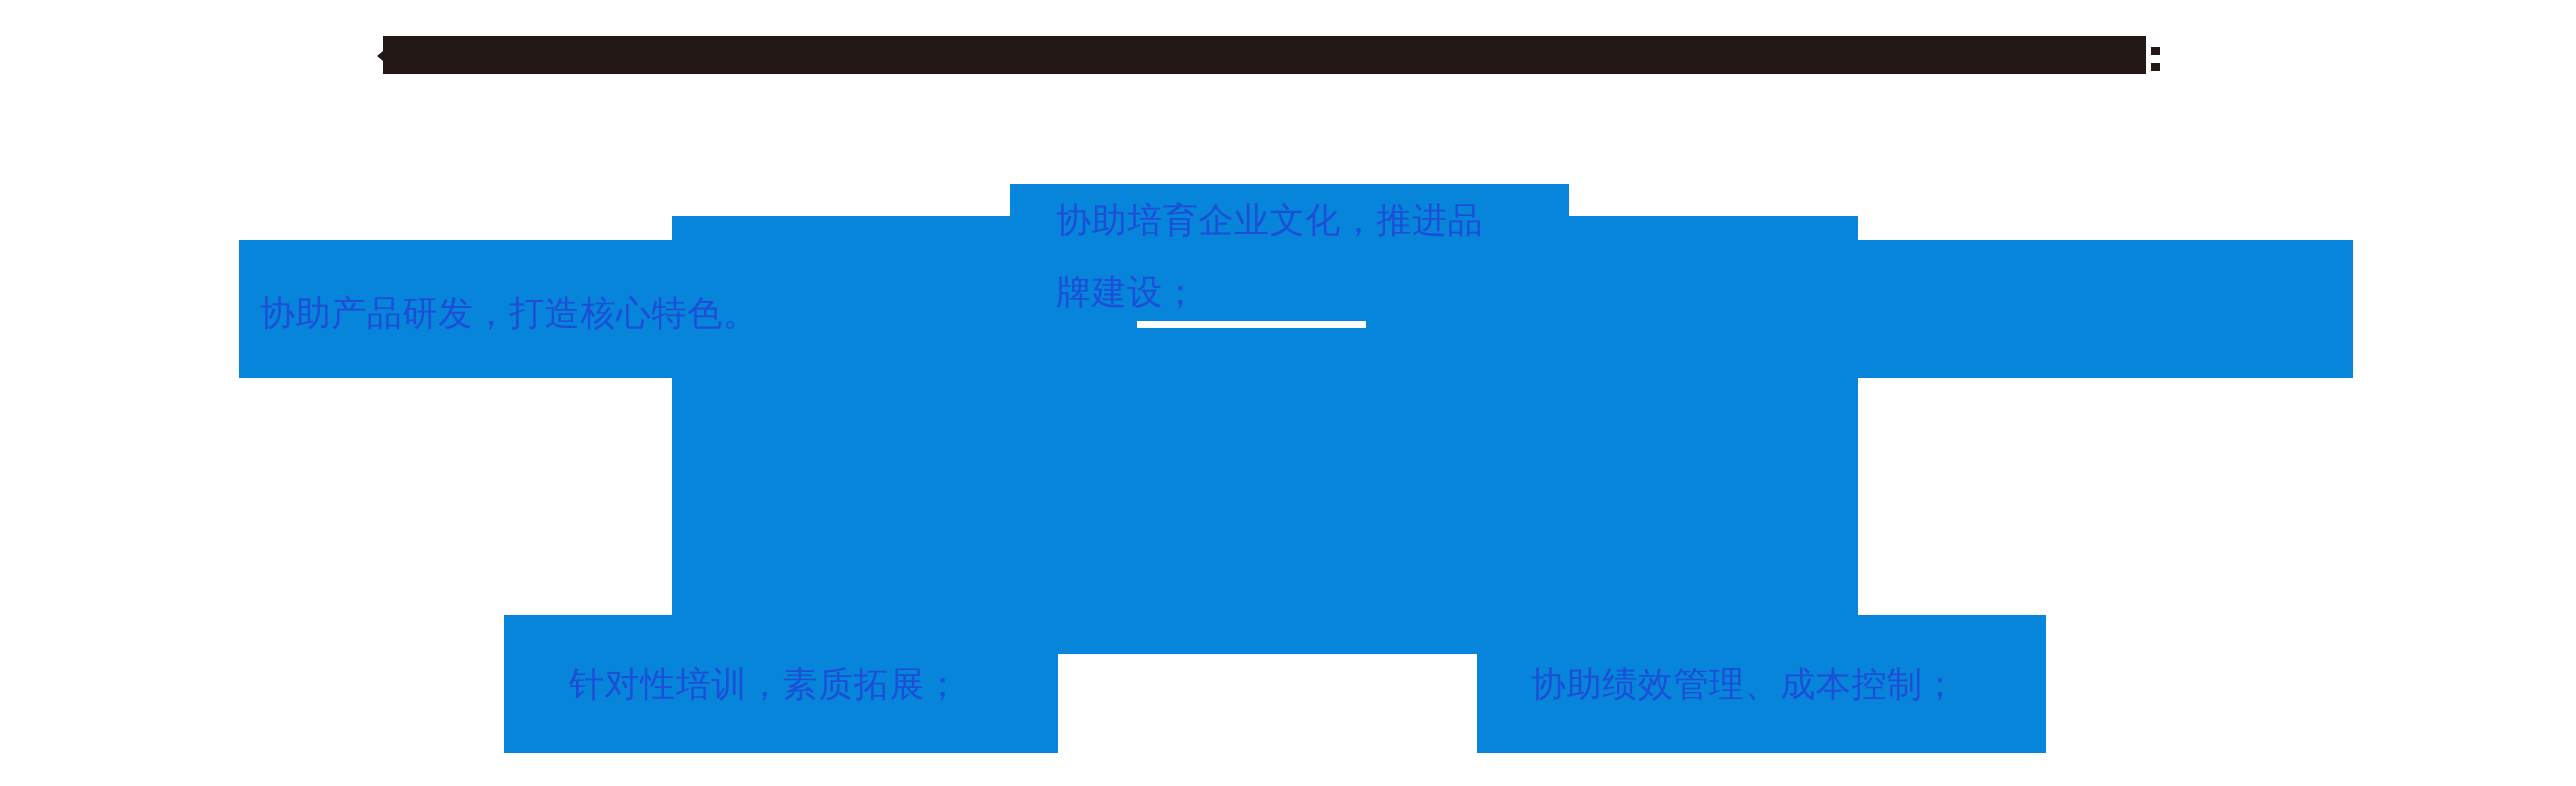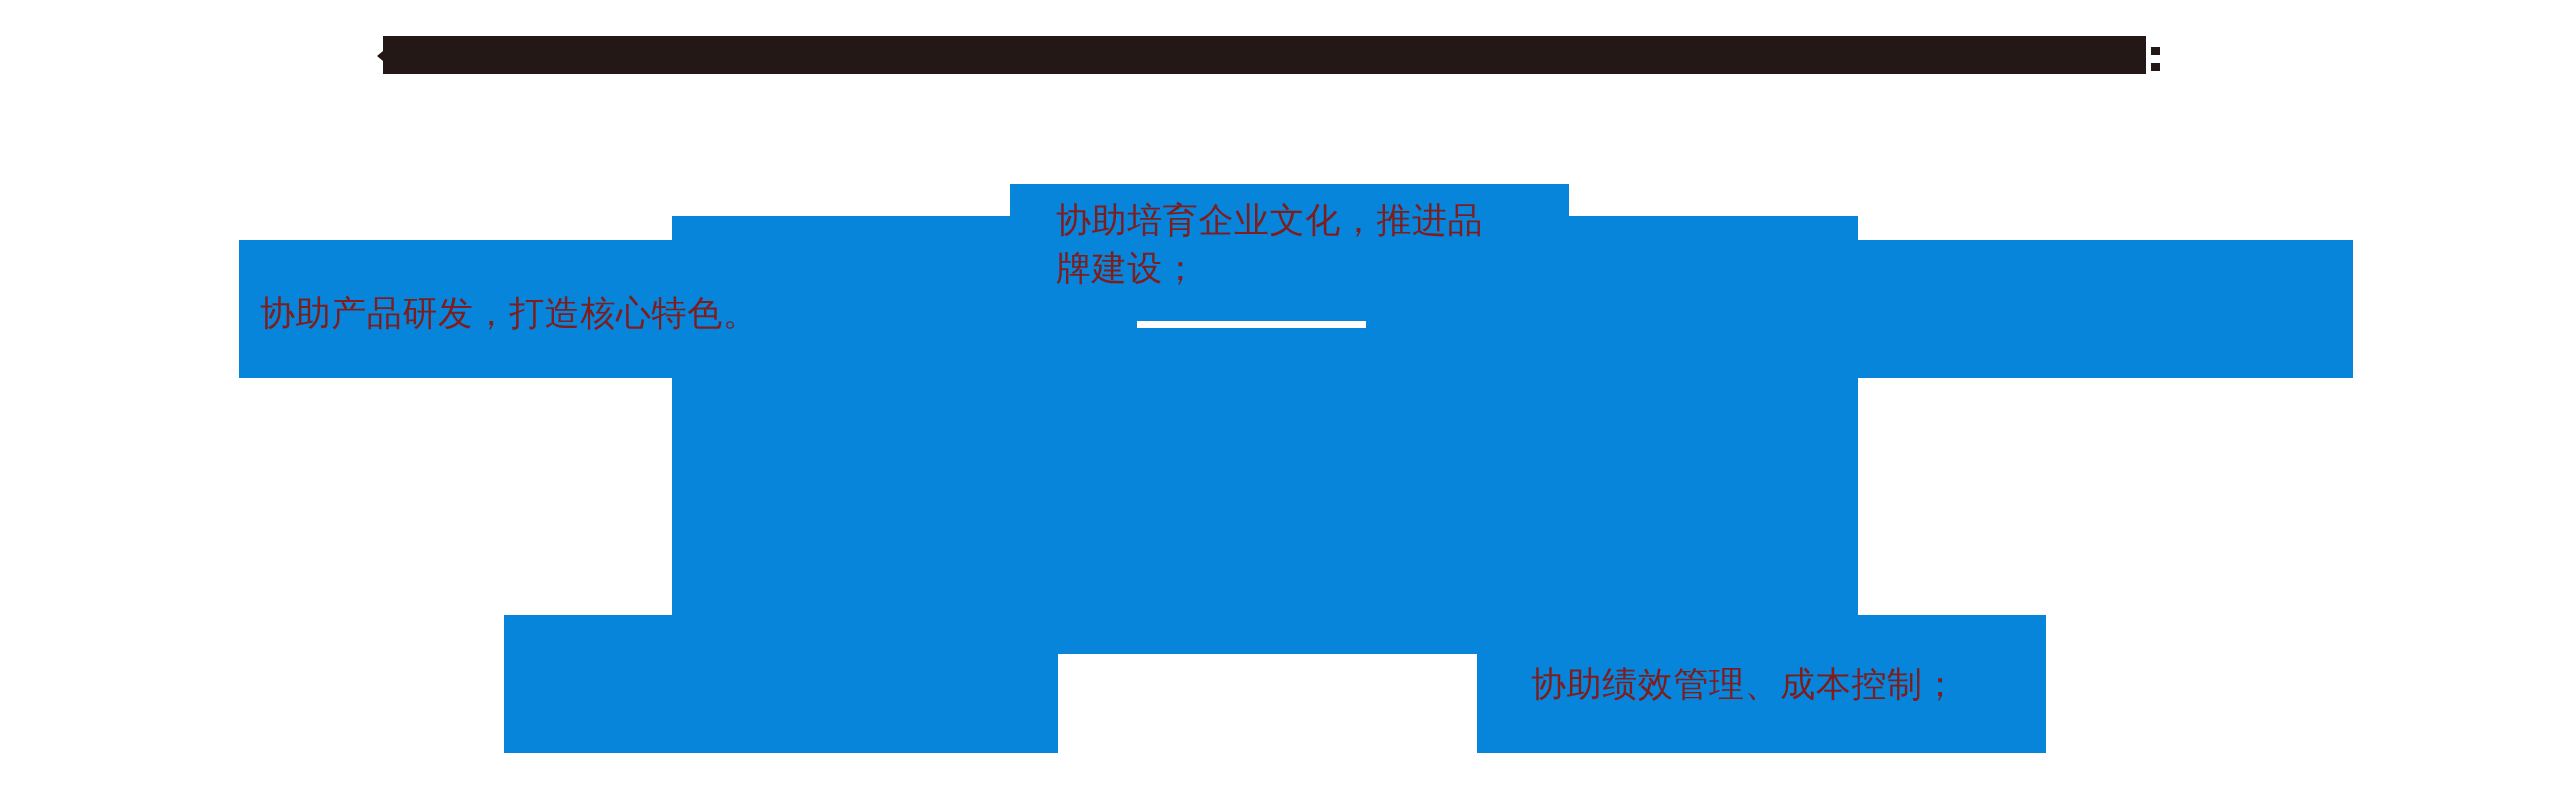--- a/index.html
+++ b/index.html
@@ -57,31 +57,31 @@
   
   .box-culture   { left: 1010px; top: 184px;  width: 559px;  height: 37px; }
   .trunk         { left: 672px; top: 216px;  width: 1186px; height: 438px; }
   .box-left      { left: 239px;  top: 240px;  width: 435px;  height: 138px; }
   .box-right     { left: 1855px; top: 240px;  width: 498px;  height: 138px; }
   .box-bleft     { left: 504px;  top: 615px;  width: 554px;  height: 138px; }
   .box-bright    { left: 1477px; top: 615px;  width: 569px;  height: 138px; }
 
   .label {
     position: absolute;
-    color: #7f1d1d;
+    color: #1d4ed8;
     font-size: 35px;
     line-height: 37px;
     letter-spacing: 0.6px;
     white-space: nowrap;
     font-weight: 400;
   }
   .lbl-left    { left: 260px;  top: 295px; }
   .lbl-right   { left: 1762px; top: 292px; }
   .lbl-cul-1   { left: 1056px; top: 202px; }
-  .lbl-cul-2   { left: 1056px; top: 250px; font-family: Liberation Serif, serif; }
+  .lbl-cul-2   { left: 1056px; top: 274px; font-family: Liberation Serif, serif; }
   .lbl-bleft   { left: 569px;  top: 666px; }
   .lbl-bright  { left: 1531px; top: 666px; font-family: Liberation Serif, serif; }
 
   .underline {
     position: absolute;
     left: 1137px;
     top: 321px;
     width: 229px;
     height: 7.4px;
     background: #ffffff;
@@ -107,17 +107,18 @@
   <div class="blue-box box-bleft"></div>
   <div class="blue-box box-bright"></div>
 
   <div class="label lbl-cul-1">协助培育企业文化，推进品</div>
   <div class="label lbl-cul-2">牌建设；</div>
   <div class="underline"></div>
 
   <div class="label lbl-left">协助产品研发，打造核心特色。</div>
 
 
+  <div class="label lbl-bleft">针对性培训，素质拓展；</div>
 
   <div class="label lbl-bright">协助绩效管理、成本控制；</div>
 
 </div>
 
 
 </body></html>

